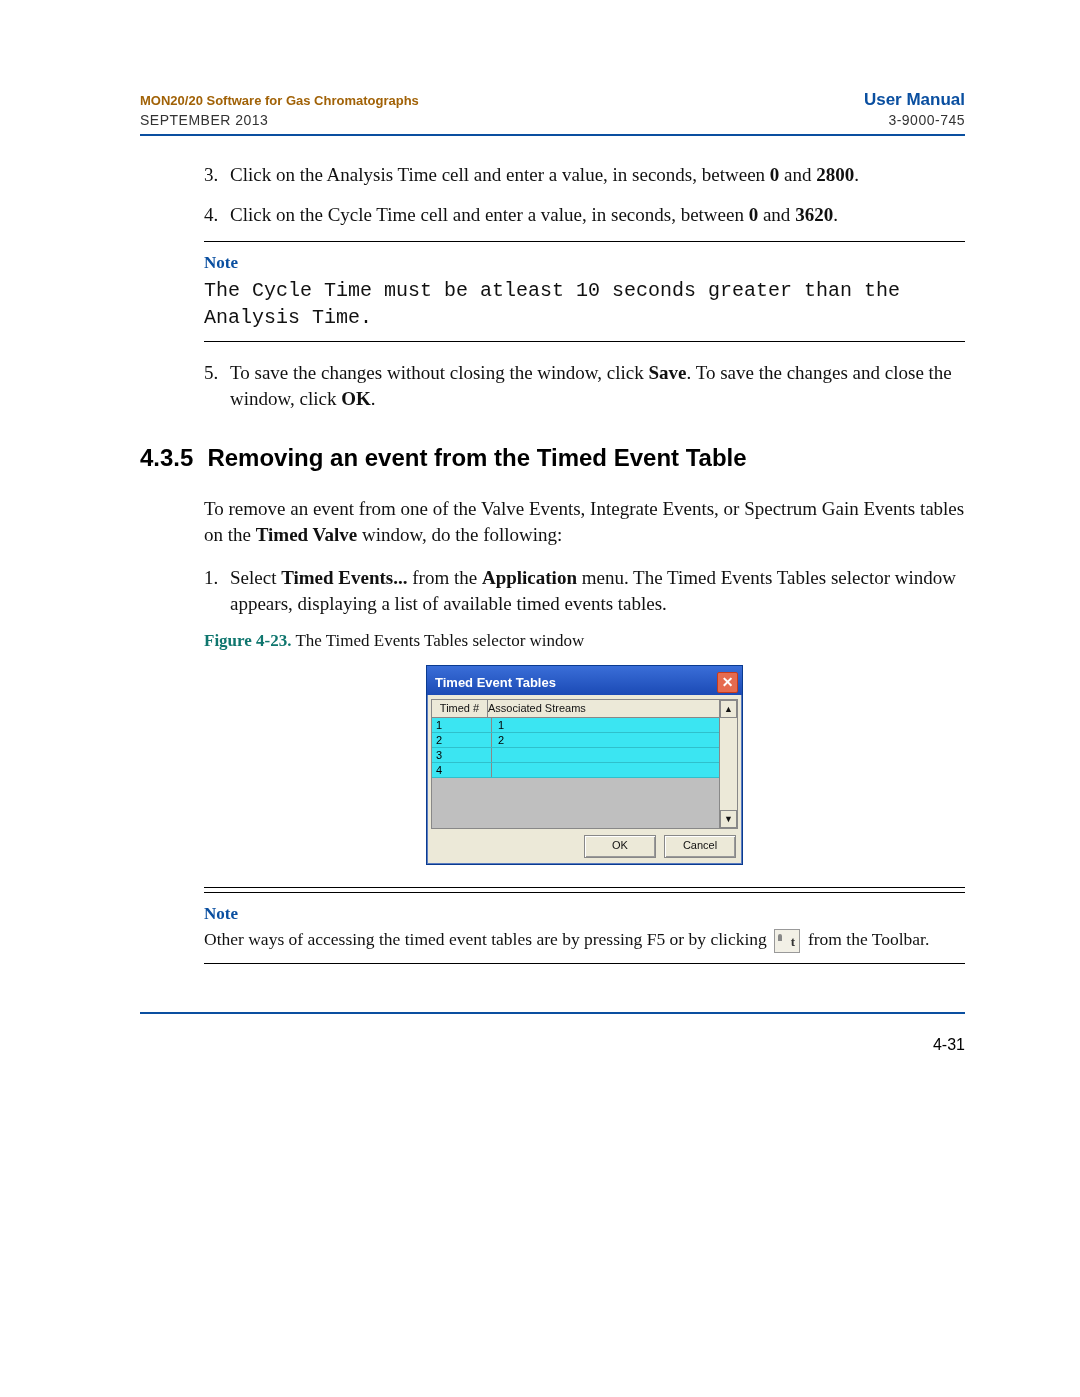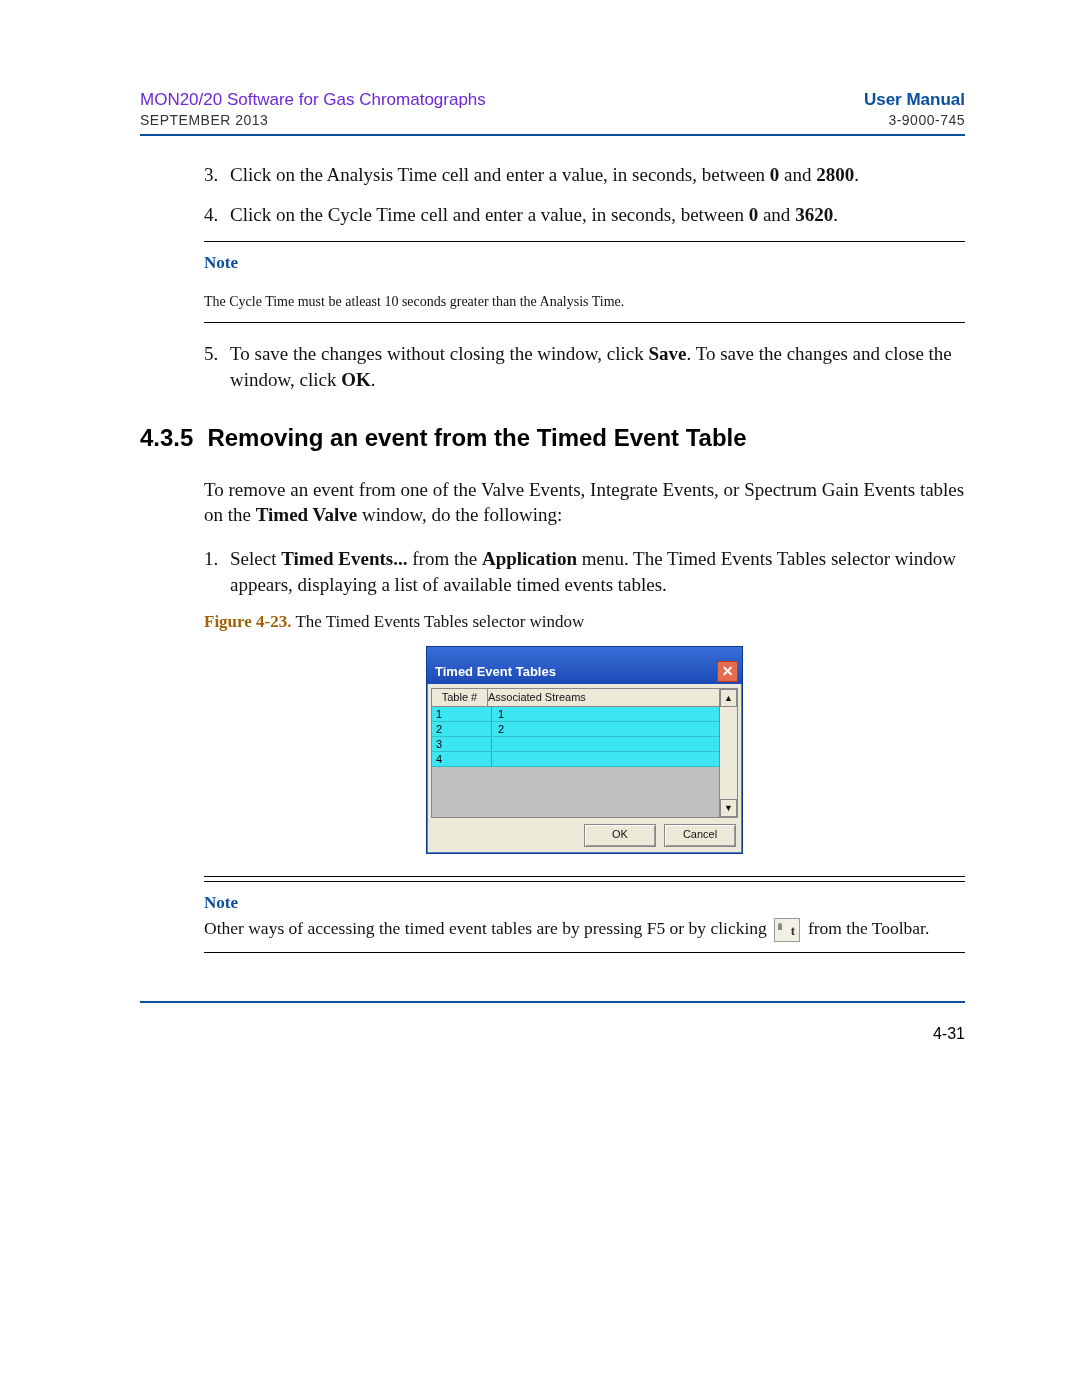--- a/index.html
+++ b/index.html
@@ -17,23 +17,23 @@
     box-sizing: border-box;
     padding: 90px 115px 60px 140px;
   }
   .header-row {
     display: flex;
     justify-content: space-between;
     align-items: baseline;
     font-family: Arial, Helvetica, sans-serif;
   }
   .header-title-left {
-    color: #6d28d9;
-    font-weight: normal;
-    font-size: 17px;
+    color: #a16207;
+    font-weight: bold;
+    font-size: 13px;
   }
   .header-title-right {
     color: #0a4fa0;
     font-weight: bold;
     font-size: 17px;
   }
   .subheader-row {
     display: flex;
     justify-content: space-between;
     font-family: Arial, Helvetica, sans-serif;
@@ -75,23 +75,23 @@
   .note-block {
     margin: 12px 0 18px 64px;
   }
   .note-label {
     color: #0a4fa0;
     font-weight: bold;
     font-family: Georgia, serif;
     font-size: 17px;
   }
   .note-text {
-    font-family: Liberation Serif, serif;
-    font-size: 14px;
-    margin-top: 18px;
+    font-family: Liberation Mono, monospace;
+    font-size: 20px;
+    margin-top: 2px;
   }
   .section-heading {
     display: flex;
     gap: 14px;
     font-family: Arial, Helvetica, sans-serif;
     font-weight: bold;
     font-size: 24px;
     color: #000;
     margin: 30px 0 22px 0;
   }
@@ -101,41 +101,41 @@
   }
   .para {
     margin: 0 0 18px 64px;
   }
   .fig-caption {
     margin: 6px 0 12px 64px;
     font-size: 17px;
   }
   .fig-caption .fig-label {
     font-weight: bold;
-    color: #a16207;
+    color: #0f766e;
   }
   .fig-wrap {
     display: flex;
     justify-content: center;
     margin: 8px 0 22px 64px;
   }
   
   .dlg {
     width: 315px;
     border: 1px solid #0a3b90;
     background: #ece9d8;
     font-family: Tahoma, Arial, sans-serif;
     font-size: 12px;
     box-shadow: 0 0 0 1px #5a7bbf inset;
   }
   .dlg-title {
     background: linear-gradient(#3a6ed8, #1b4ab5);
     color: #fff;
     font-weight: bold;
-    padding: 14px 4px 3px 8px;
+    padding: 6px 4px 3px 8px;
     display: flex;
     justify-content: space-between;
     align-items: center;
     font-size: 13px;
     height: 20px;
   }
   .dlg-close {
     width: 19px;
     height: 19px;
     background: #e66b4f;
@@ -356,21 +356,21 @@
     <div class="fig-wrap">
       <div class="dlg">
         <div class="dlg-title">
           <span>Timed Event Tables</span>
           <span class="dlg-close">✕</span>
         </div>
         <div class="dlg-body">
           <div class="dlg-grid">
             <div class="dlg-grid-main">
               <div class="dlg-head-row">
-                <div class="dlg-h-cell1">Table #</div>
+                <div class="dlg-h-cell1">Timed #</div>
                 <div class="dlg-h-cell2">Associated Streams</div>
               </div>
               <div class="dlg-row">
                 <div class="dlg-c1">1</div>
                 <div class="dlg-c2">1</div>
               </div>
               <div class="dlg-row">
                 <div class="dlg-c1">2</div>
                 <div class="dlg-c2">2</div>
               </div>

